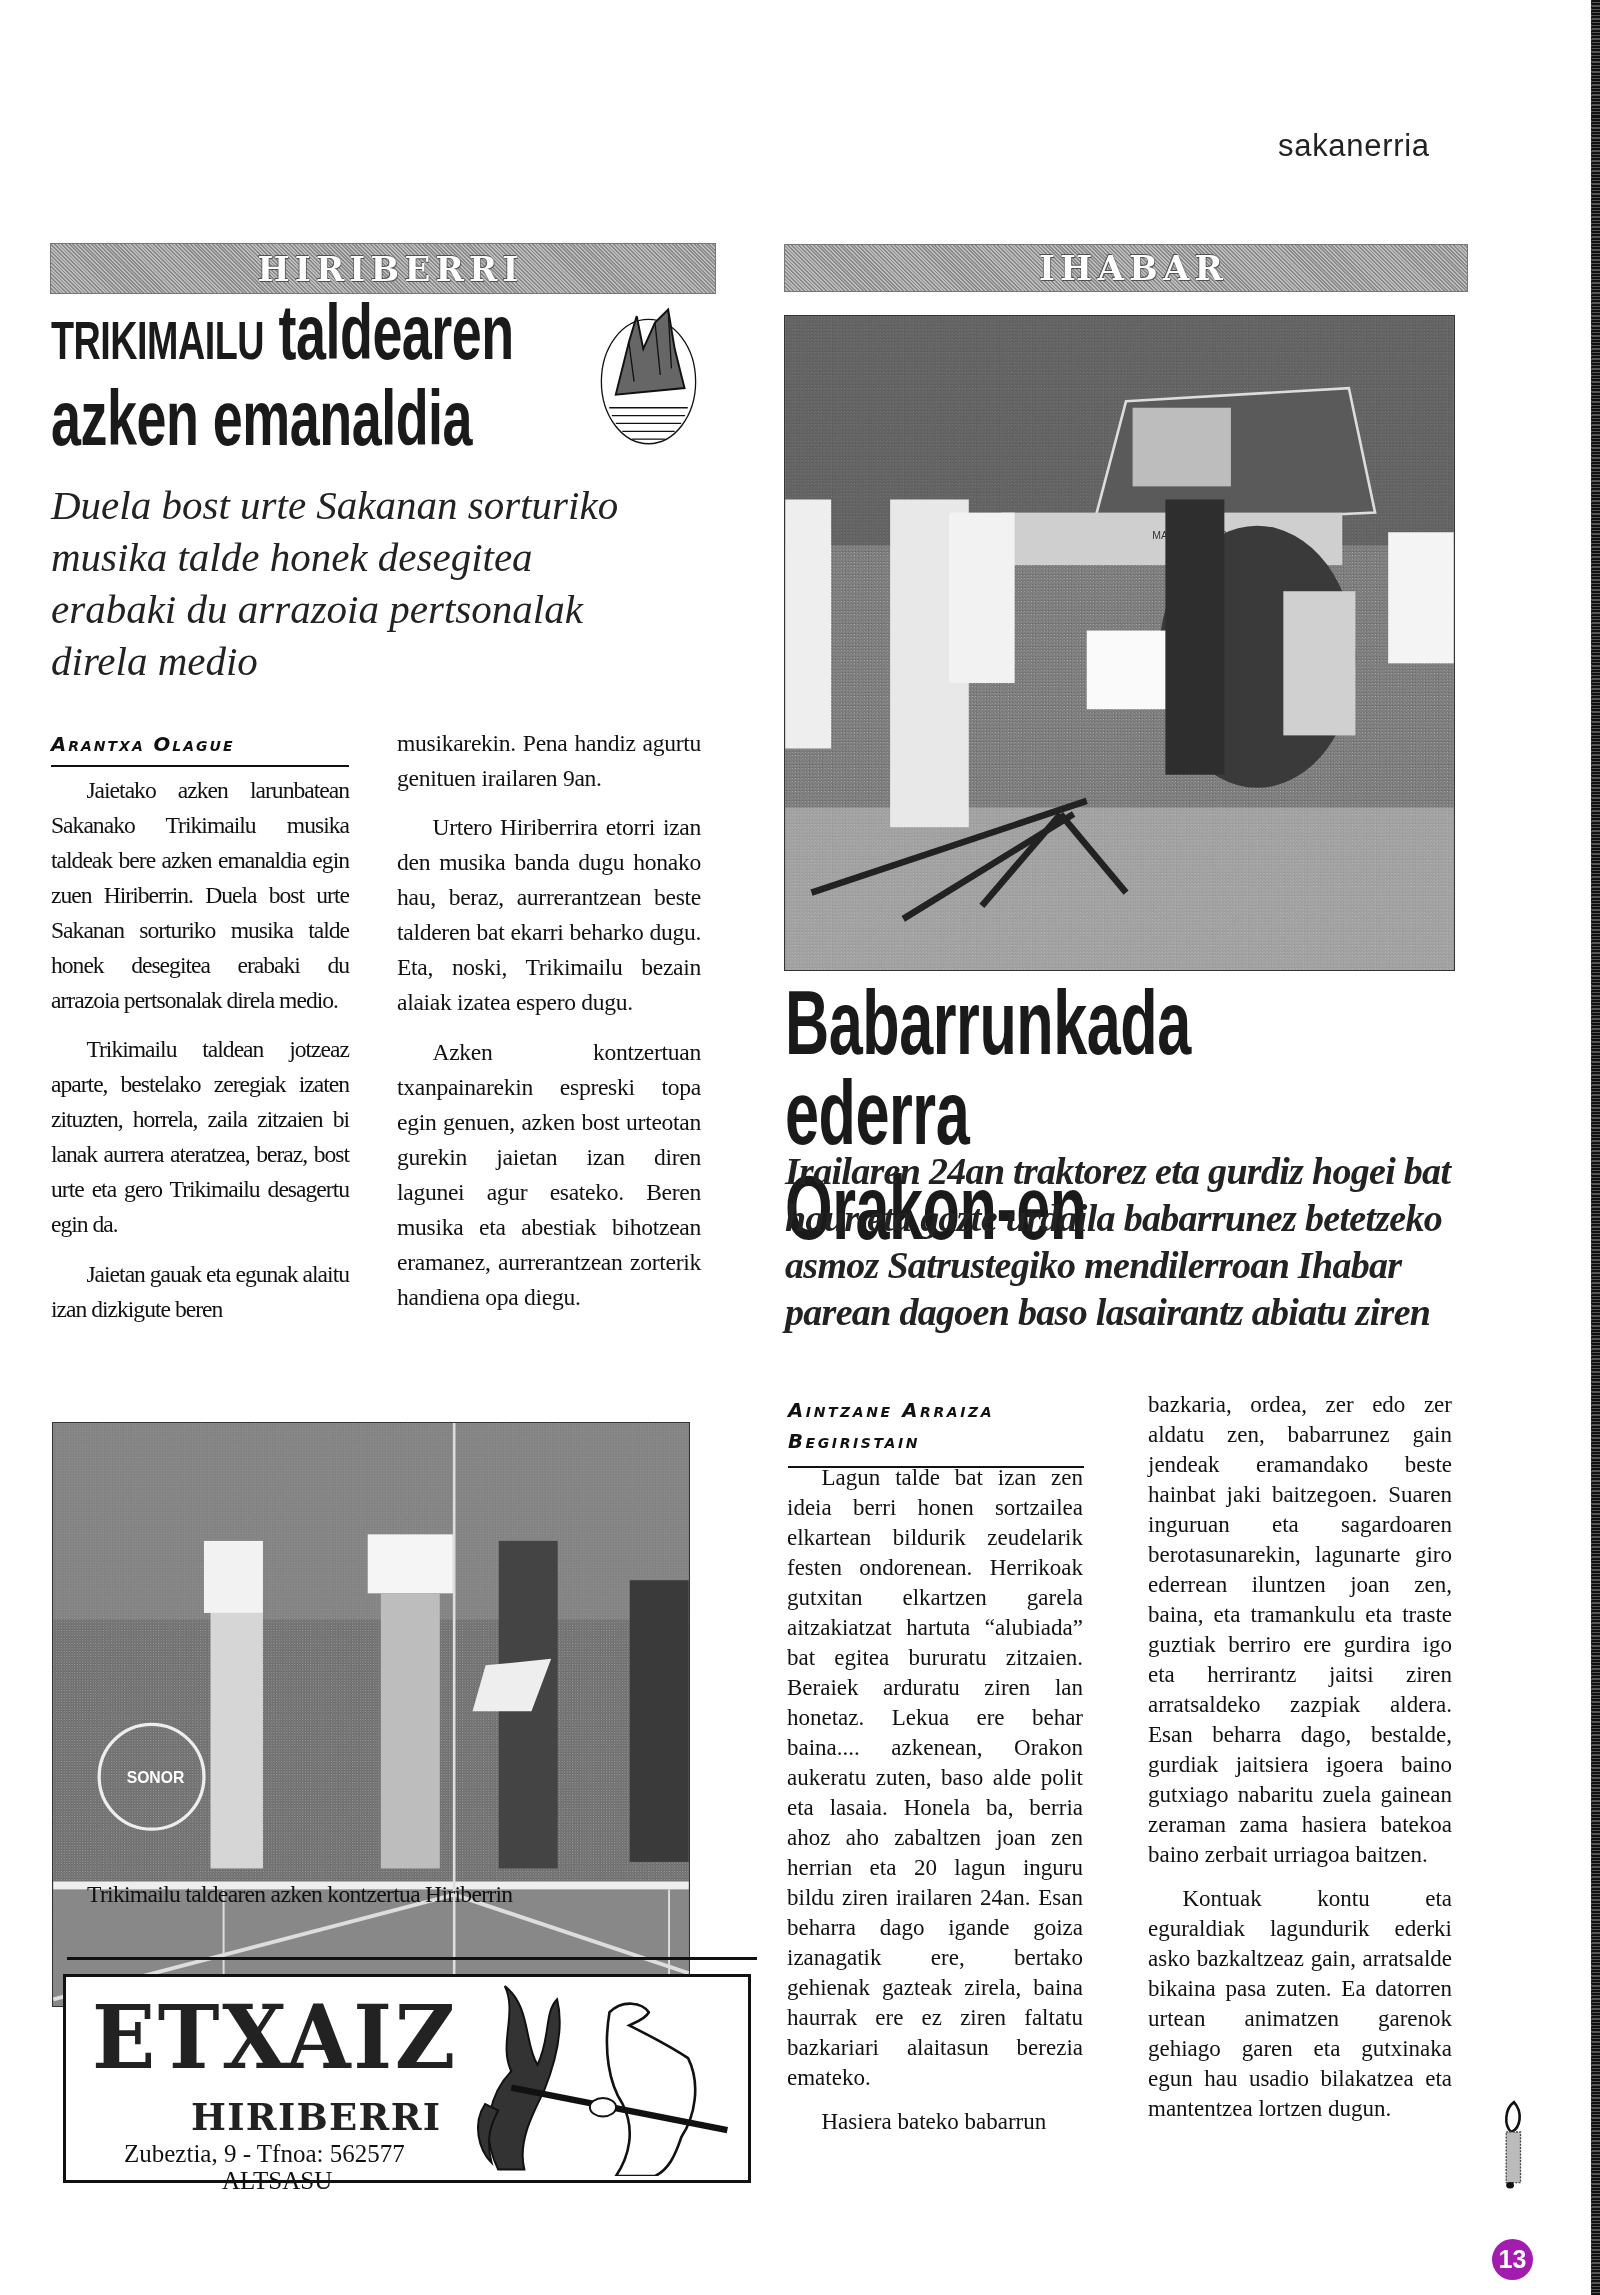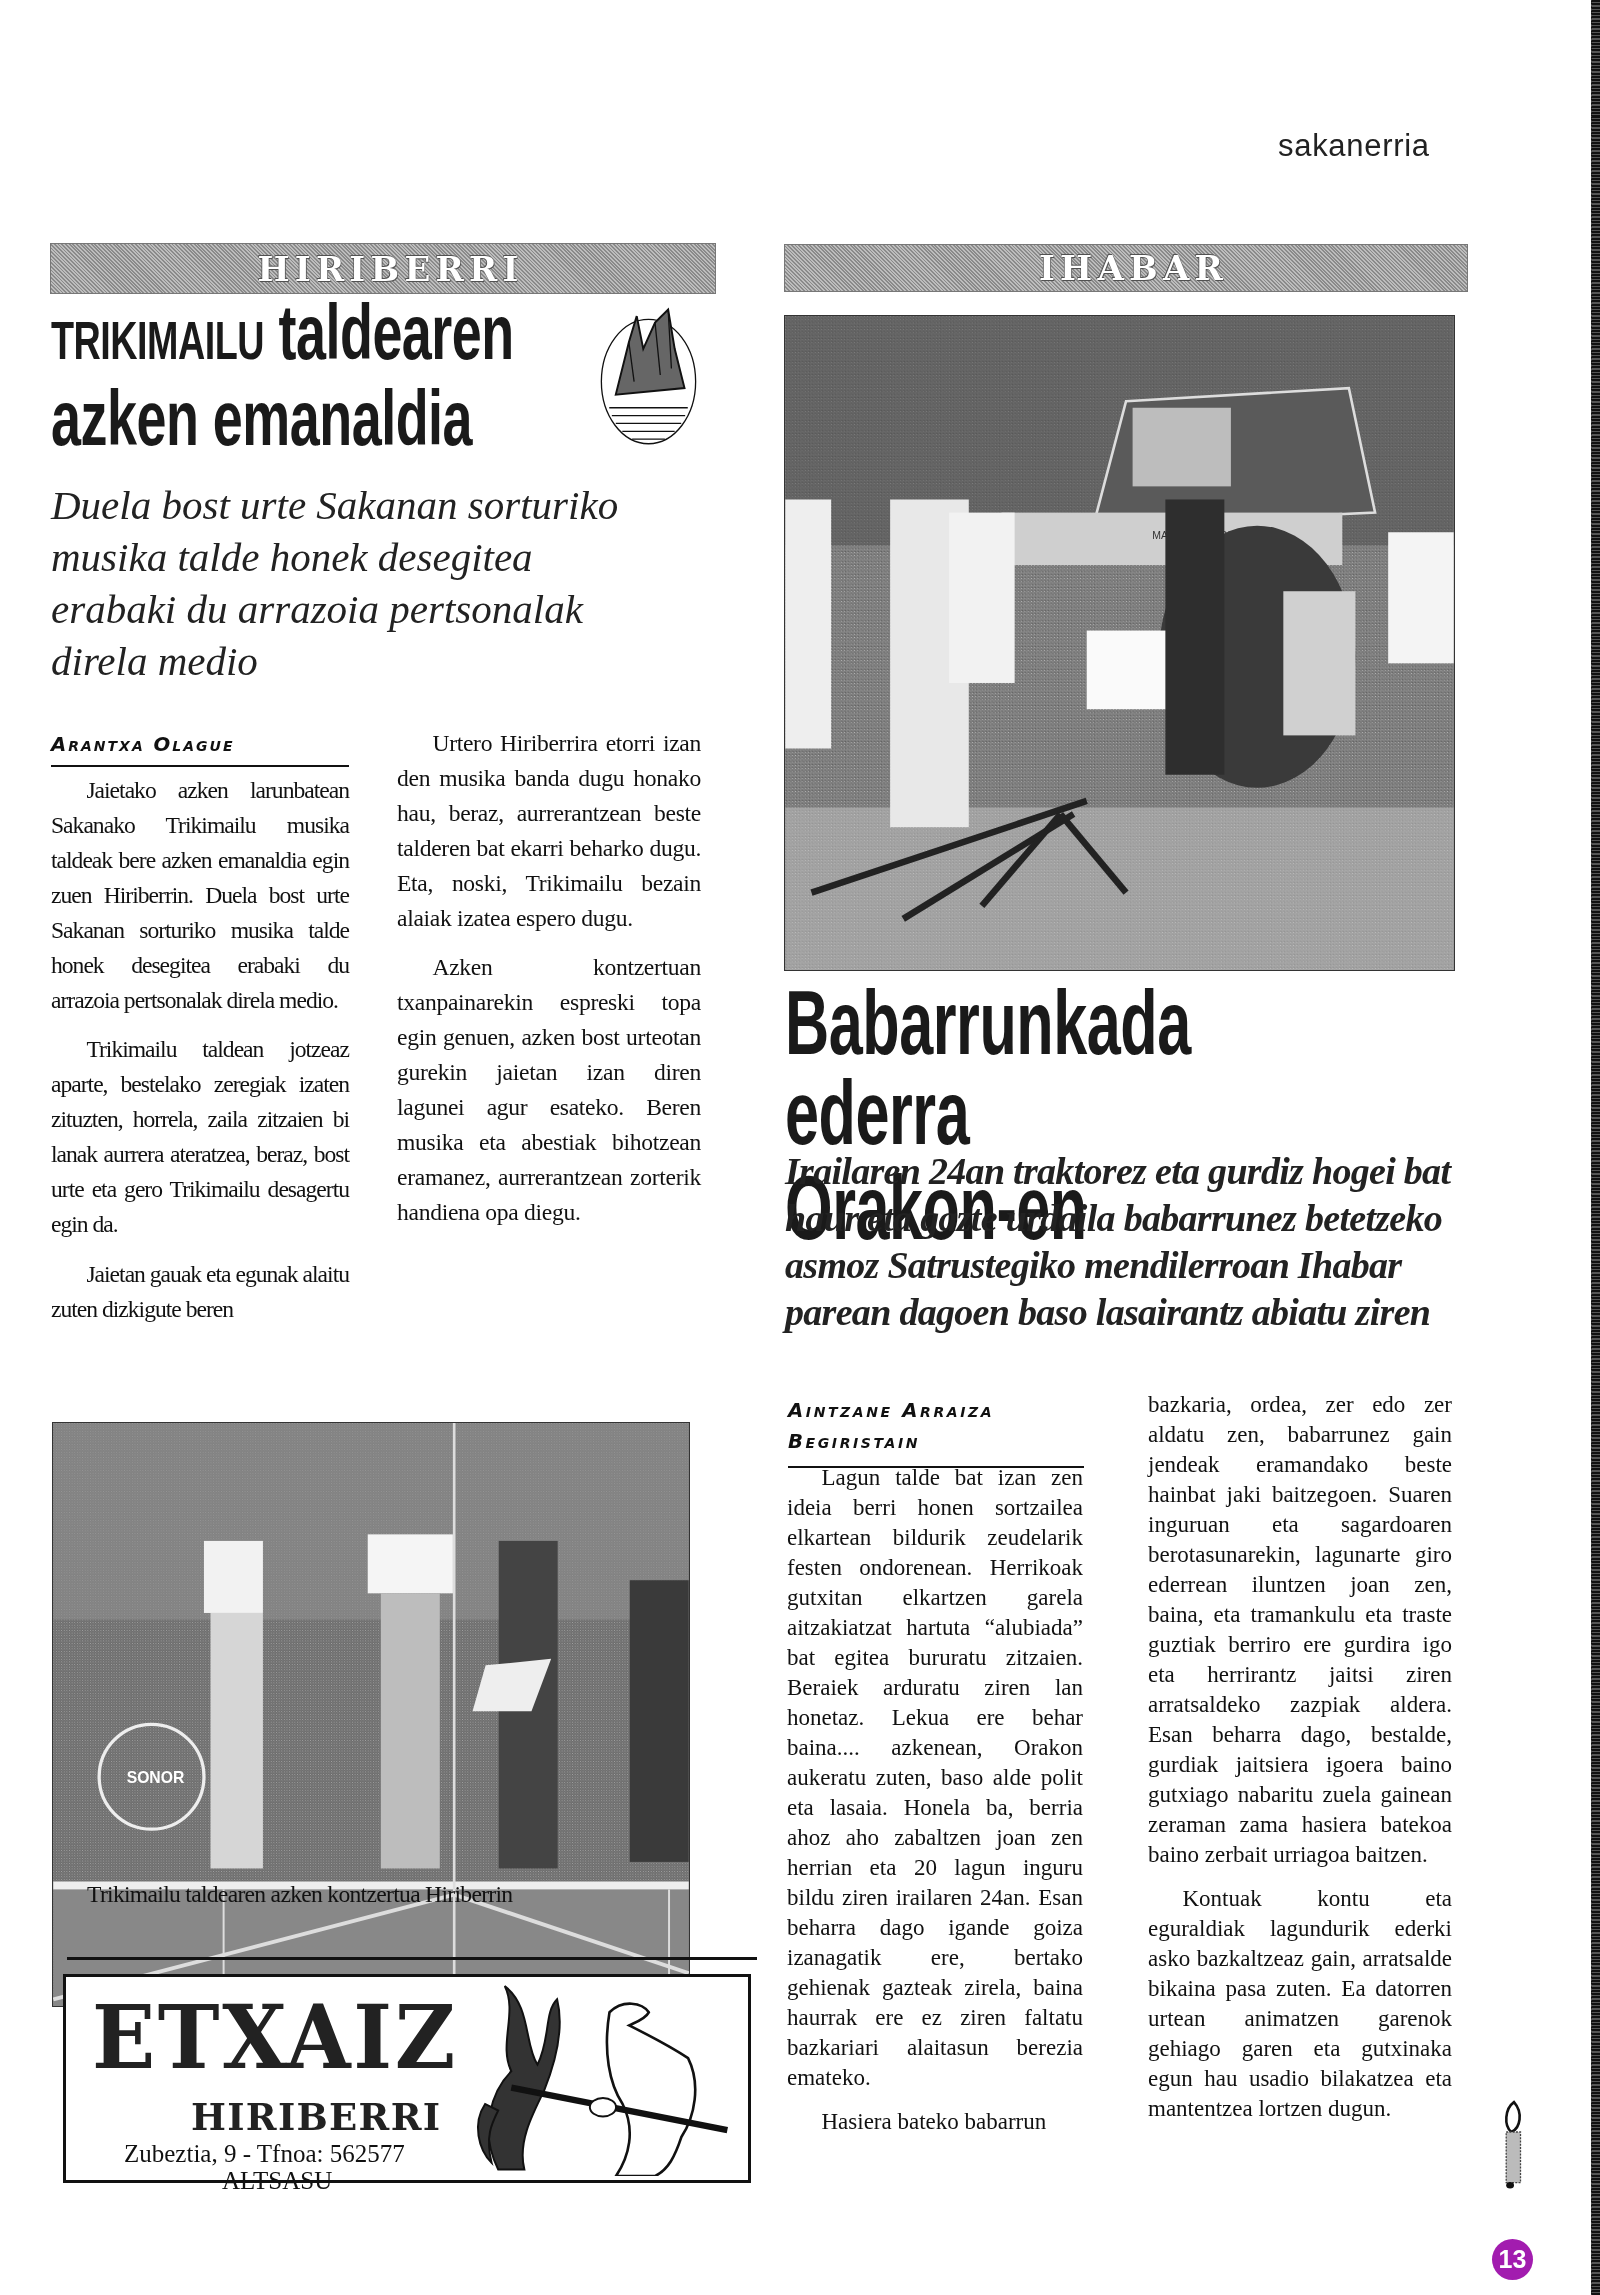--- a/index.html
+++ b/index.html
@@ -71,24 +71,25 @@
   <div>musika talde honek desegitea</div>
   <div>erabaki du arrazoia pertsonalak</div>
   <div>direla medio</div>
 </div>
 
 <div class="byline" style="left:51px; top:733px; width:298px;">Arantxa Olague</div>
 
 <div class="col col1" style="left:51px; top:773px; width:298px;">
   <p>Jaietako azken larunbatean Sakanako Trikimailu musika taldeak bere azken emanaldia egin zuen Hiriberrin. Duela bost urte Sakanan sorturiko musika talde honek desegitea erabaki du arrazoia pertsonalak direla medio.</p>
   <p>Trikimailu taldean jotzeaz aparte, bestelako zeregiak izaten zituzten, horrela, zaila zitzaien bi lanak aurrera ateratzea, beraz, bost urte eta gero Trikimailu desagertu egin da.</p>
-  <p>Jaietan gauak eta egunak alaitu zuten dizkigute beren</p>
+  <p>Jaietan gauak eta egunak alaitu izan dizkigute beren</p>
 </div>
 
 <div class="col col2" style="left:397px; top:726px; width:304px;">
+  <p class="noindent">musikarekin. Pena handiz agurtu genituen irailaren 9an.</p>
   <p>Urtero Hiriberrira etorri izan den musika banda dugu honako hau, beraz, aurrerantzean beste talderen bat ekarri beharko dugu. Eta, noski, Trikimailu bezain alaiak izatea espero dugu.</p>
   <p>Azken kontzertuan txanpainarekin espreski topa egin genuen, azken bost urteotan gurekin jaietan izan diren lagunei agur esateko. Beren musika eta abestiak bihotzean eramanez, aurrerantzean zorterik handiena opa diegu.</p>
 </div>
 
 <div class="photo" style="left:52px; top:1422px; width:636px; height:583px; background:#7d7d7d;">
   <svg width="636" height="583" viewBox="0 0 970 890">
     <defs>
       <pattern id="noise1" width="4" height="4" patternUnits="userSpaceOnUse">
         <rect width="4" height="4" fill="#6e6e6e"></rect>
           <rect width="1" height="1" fill="#cfcfcf"></rect>

